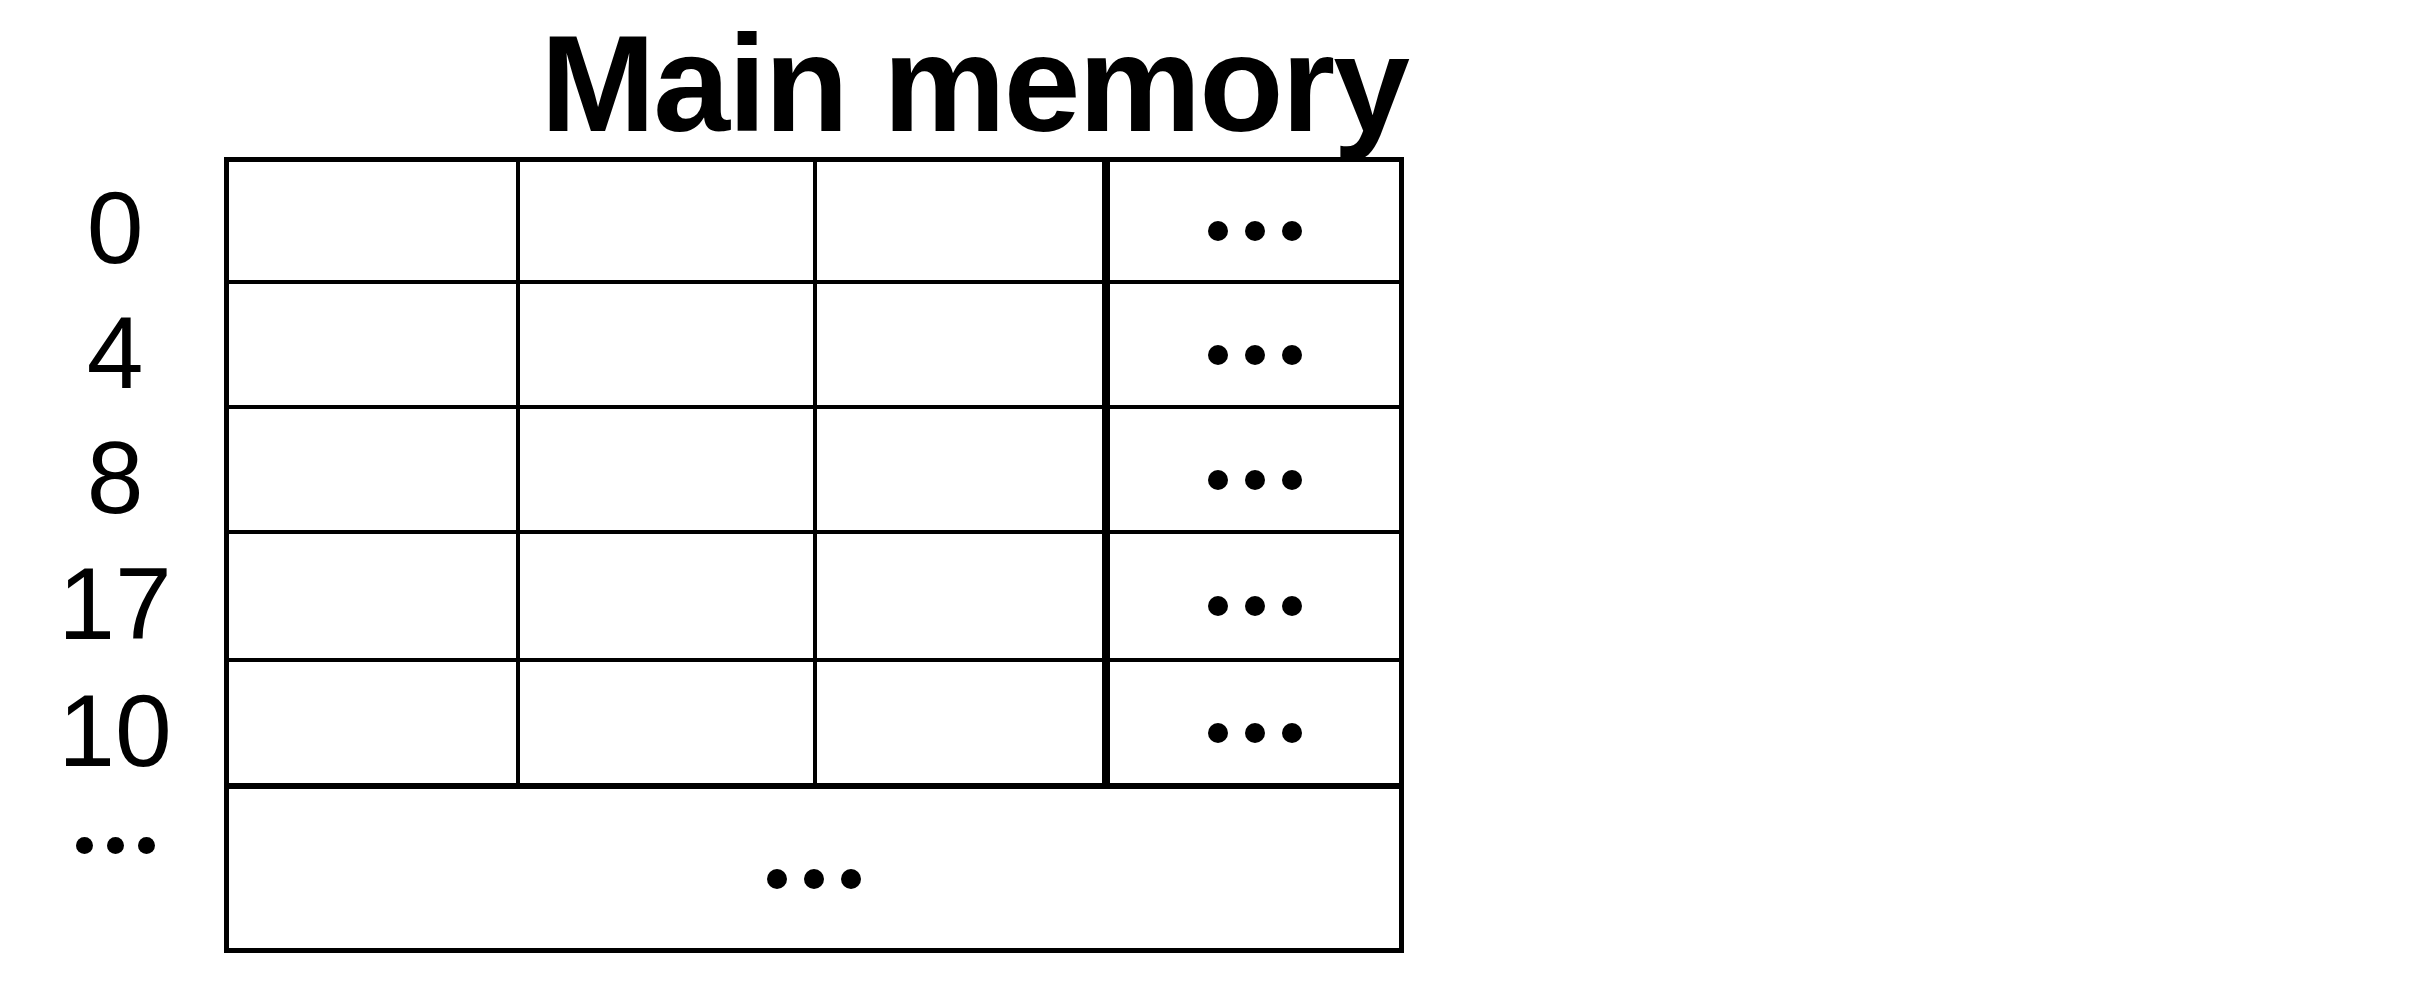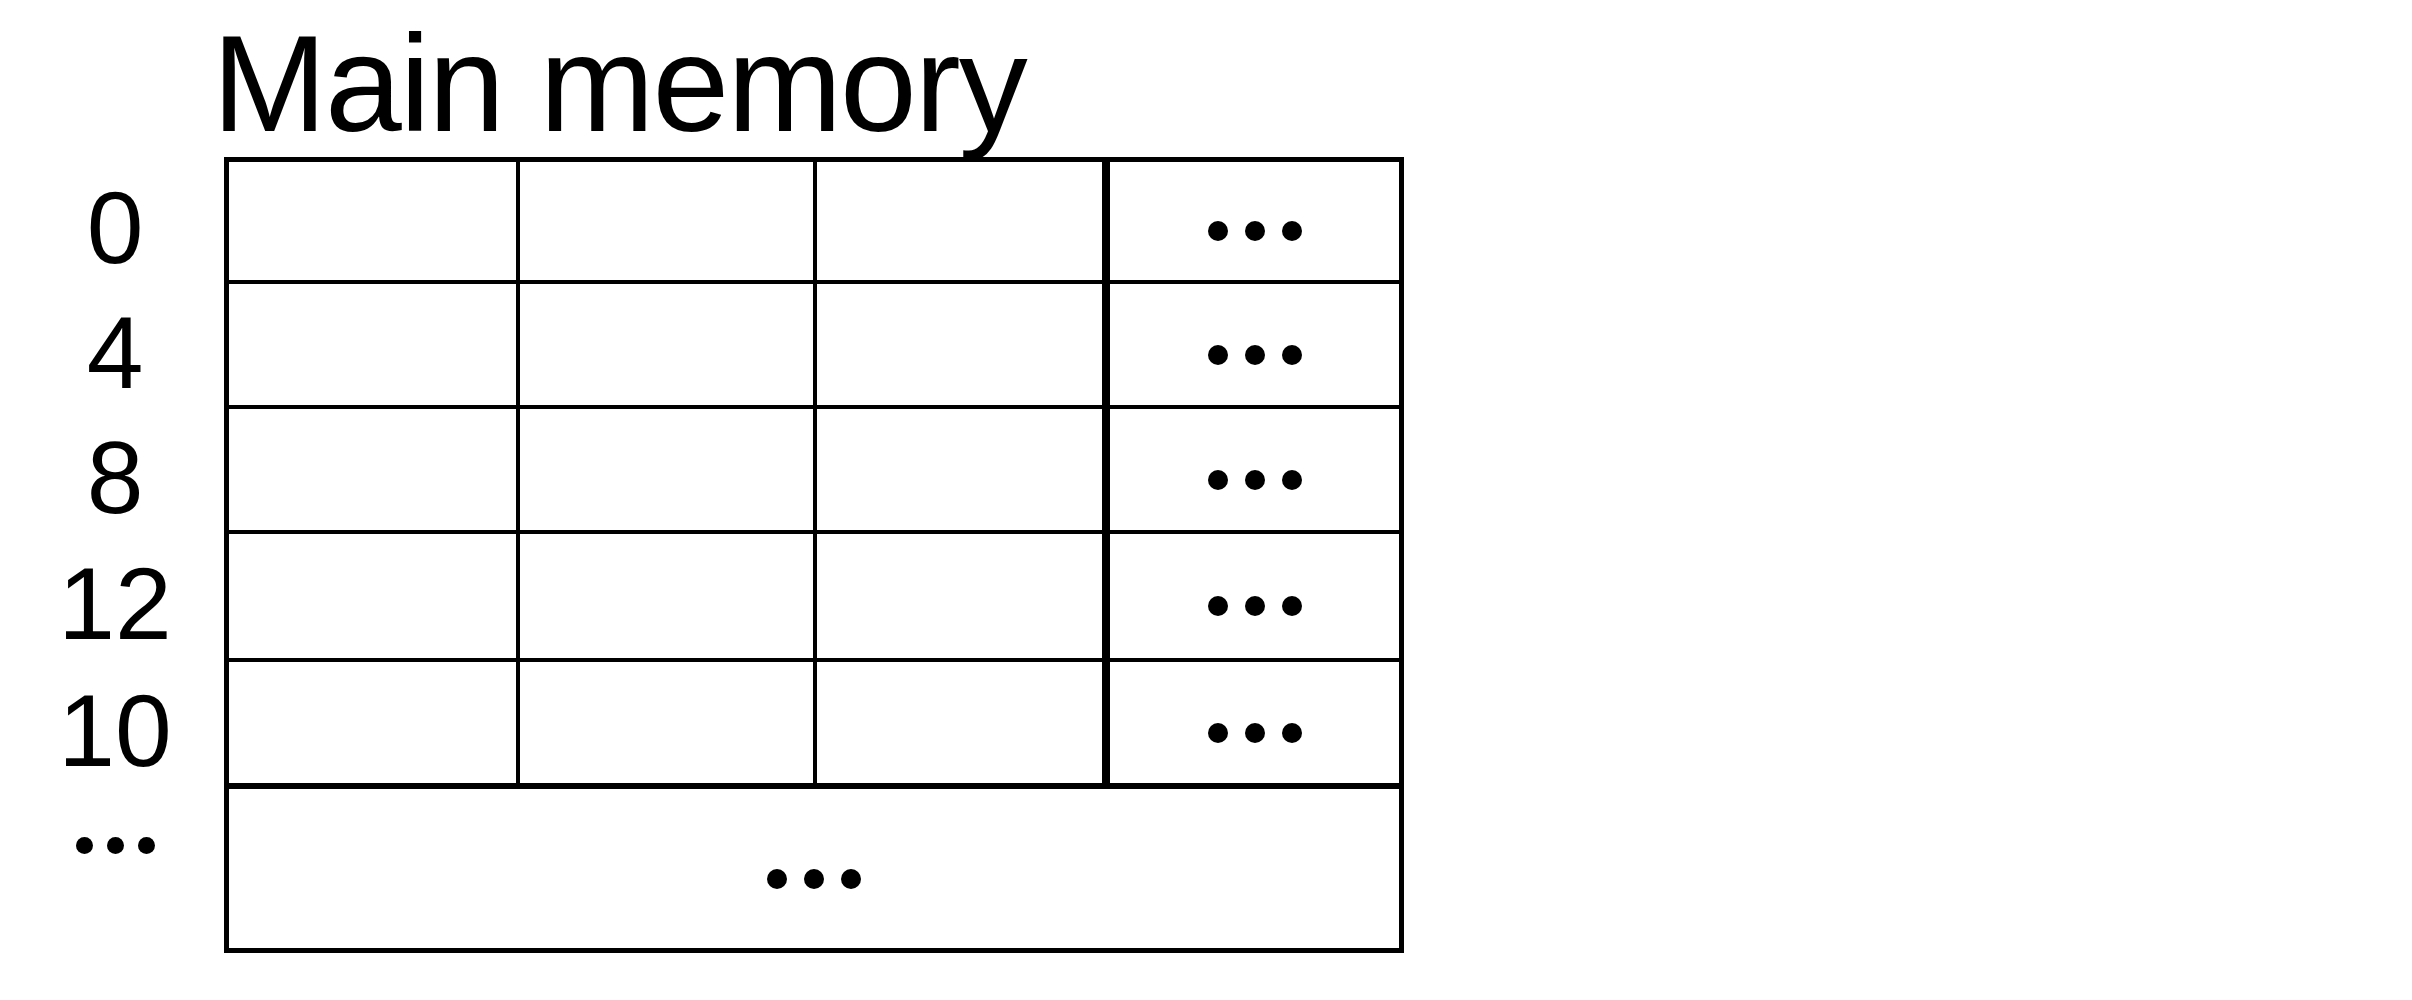--- a/index.html
+++ b/index.html
@@ -12,29 +12,29 @@
     width: 2412px;
     height: 1000px;
     background: #ffffff;
     font-family: "Liberation Sans", sans-serif;
     color: #000000;
     overflow: hidden;
   }
   
   .title {
     position: absolute;
-    left: 212px;
+    left: 228px;
     top: 14px;
     width: 1180px;
-    text-align: left;
+    text-align: right;
     font-size: 138px;
     line-height: 1;
     letter-spacing: -2px;
     white-space: nowrap;
-    font-weight: 400;
+    font-weight: 700;
     z-index: 2;
   }
   
   .mem-table {
     position: absolute;
     left: 224px;
     top: 157px;
     width: 1180px;
     height: 796px;
     border: 5px solid #000000;
@@ -121,21 +121,21 @@
   <div class="addr" style="top:157px;height:125px;">
       <span>0</span>
     </div>
   <div class="addr" style="top:282px;height:125px;">
       <span>4</span>
     </div>
   <div class="addr" style="top:407px;height:125px;">
       <span>8</span>
     </div>
   <div class="addr" style="top:532px;height:128px;">
-      <span>12</span>
+      <span>17</span>
     </div>
   <div class="addr" style="top:660px;height:126px;">
       <span>10</span>
     </div>
   <div class="addr-ellipsis" style="top:786px;height:118px;">
     <div class="dots small">
       <span class="dot"></span>
         <span class="dot"></span>
         <span class="dot"></span>
     </div>

